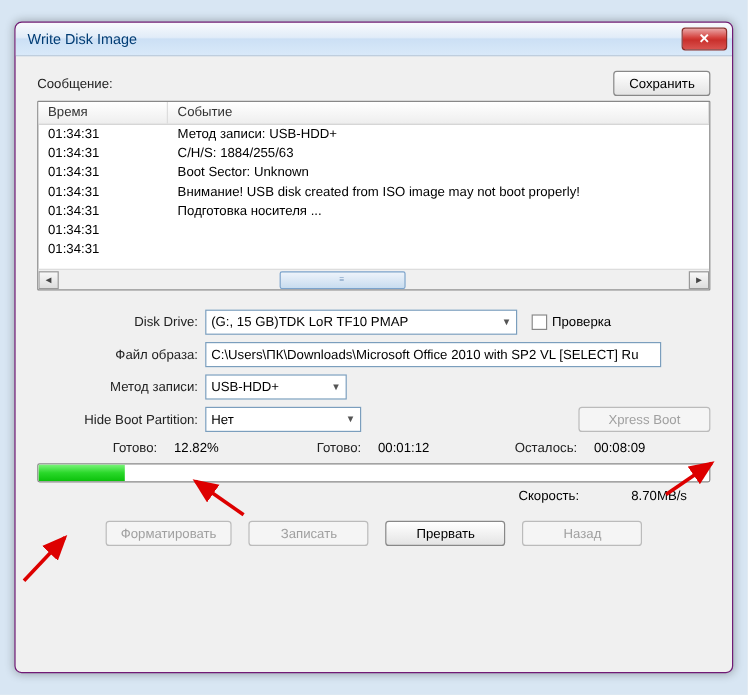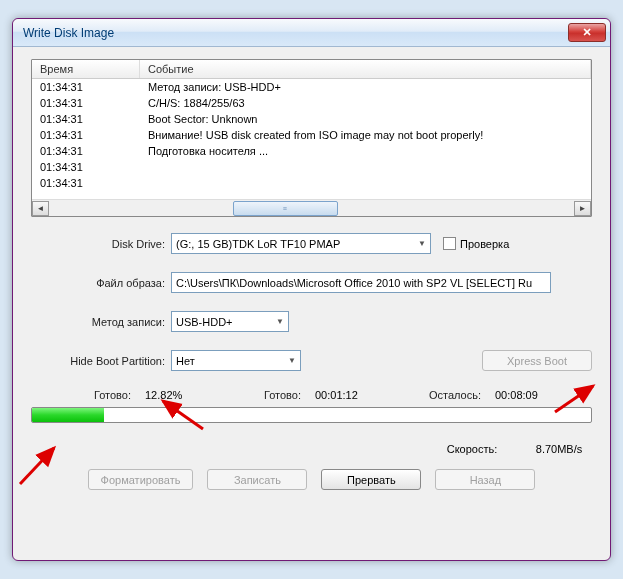--- a/index.html
+++ b/index.html
@@ -106,21 +106,21 @@
 .hscroll .thumb {
   position: absolute; left: 35%; width: 20%; top: 0; bottom: 0;
   background: linear-gradient(to bottom,#eef4fb,#c8dcef);
   border: 1px solid #7ba3cc;
   border-radius: 2px;
   display:flex; align-items:center; justify-content:center;
   color:#6b90b8; font-size:7px; letter-spacing:1px;
 }
 .form-area { margin-top: 16px; }
 .form-row {
-  display: flex; align-items: center; margin-bottom: 18px;
+  display: flex; align-items: center; margin-bottom: 6px;
 }
 .form-label { width: 140px; text-align: right; padding-right: 6px; color: #222; }
 .combo, .textin {
   height: 21px;
   border: 1px solid #7b9ebd;
   background: #fff;
   padding: 2px 4px;
   font-family: inherit;
   font-size: 11px;
 }
@@ -141,41 +141,44 @@
   position: relative;
   overflow: hidden;
 }
 .progress-inner {
   height: 100%;
   width: 12.82%;
   background: linear-gradient(to bottom, #7cf57c 0%, #2ad82a 50%, #0bc10b 100%);
 }
 .speed-row {
   display: flex; justify-content: flex-end; align-items: center;
-  margin-top: 20px;
-  text-align: center;
+  margin-top: 6px;
 }
 .btn-row {
   display: flex; justify-content: center; gap: 14px; margin-top: 14px;
 }
 .arrow-svg { position: absolute; pointer-events: none; }
 </style>
 </head>
 <body>
 
 <div class="window">
   <div class="titlebar">
     <span class="title-text">Write Disk Image</span>
     <div class="close-btn">
       <span>✕</span>
     </div>
   </div>
 
   <div class="body">
 
+    <div class="msg-row">
+      <span class="msg-label">Сообщение:</span>
+      <button class="btn">Сохранить</button>
+    </div>
 
     <div class="log-box">
       <div class="log-header">
         <div class="col col-time">Время</div>
         <div class="col col-event">Событие</div>
       </div>
       <div class="log-body">
         <div class="log-row">
             <div class="col col-time">01:34:31</div>
             <div class="col col-event">Метод записи: USB-HDD+</div>

